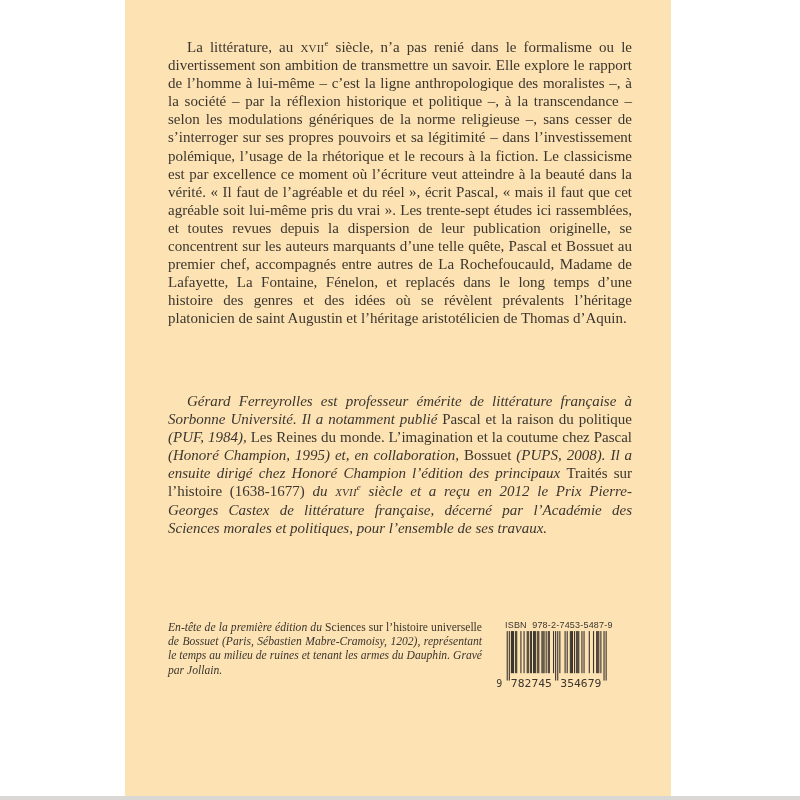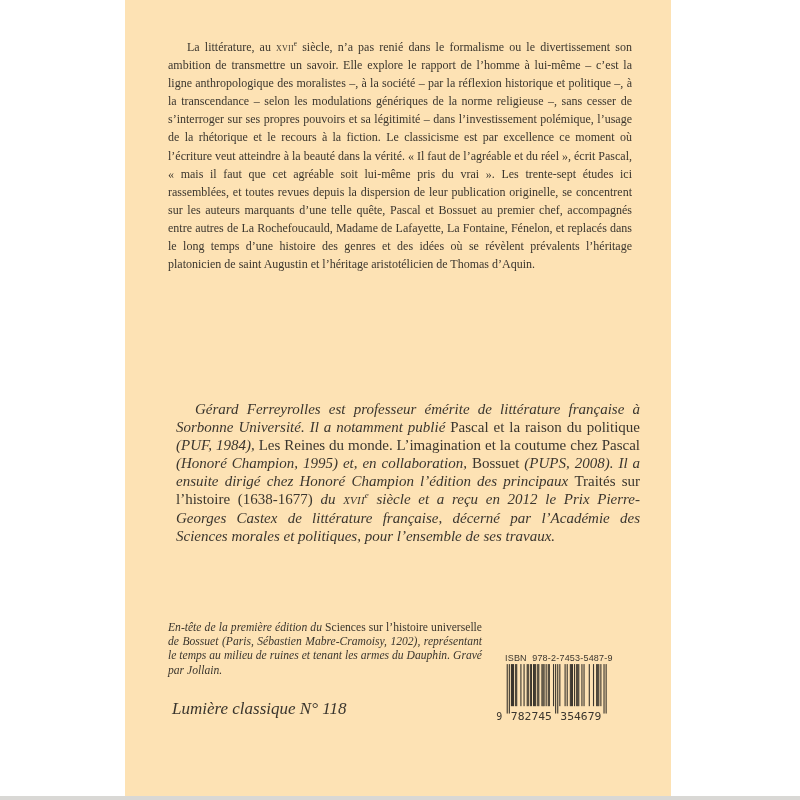--- a/index.html
+++ b/index.html
@@ -7,38 +7,38 @@
     width:800px;height:800px;background:#ffffff;position:relative;overflow:hidden;
     font-family:"Liberation Serif", serif;
   }
   .page{position:relative;width:800px;height:800px;background:#ffffff;}
   .cover{
     position:absolute;left:125px;top:0;width:546px;height:796px;
     background:#fde2b4;color:#3b362e;
   }
   .blurb{
     position:absolute;left:43px;top:38px;width:464px;margin:0;
-    font-size:12px;line-height:18.1px;text-align:justify;text-indent:19px;
+    font-size:15px;line-height:18.1px;text-align:justify;text-indent:19px;
     hyphens:none;
   }
   .bio{
-    position:absolute;left:43px;top:392px;width:464px;margin:8px;
+    position:absolute;left:43px;top:392px;width:464px;margin:0;
     font-size:15px;line-height:18.1px;text-align:justify;text-indent:19px;
   }
   .credit{
     position:absolute;left:43px;top:621px;width:314px;
     font-style:italic;font-size:11.6px;line-height:14.2px;text-align:justify;
   }
   .credit .heading{text-align:left;}
   .collection{
     position:absolute;left:47px;top:699px;
     font-style:italic;font-size:17px;line-height:20px;
   }
   .barcode-block{
-    position:absolute;left:368px;top:653px;width:140px;
+    position:absolute;left:368px;top:620px;width:140px;
   }
   .isbn-label{
     font-family:"Liberation Sans", sans-serif;
     font-size:9px;letter-spacing:.2px;white-space:pre;
     margin:0 0 1px 12px;color:#3b362e;
   }
   .ean-wrap svg{display:block;}
   .seg-r{font-style:normal;}
   .seg-i{font-style:italic;}
   .seg-sc{font-style:normal;font-variant:small-caps;letter-spacing:.2px;}
@@ -56,21 +56,20 @@
   <div class="cover">
 
     <p class="blurb"><span class="seg-r">La littérature, au </span><span class="seg-sc">xvii</span><span class="seg-sup">e</span><span class="seg-r"> siècle, n’a pas renié dans le formalisme ou le divertissement son ambition de transmettre un savoir. Elle explore le rapport de l’homme à lui-même – c’est la ligne anthropologique des moralistes –, à la société – par la réflexion historique et politique –, à la transcendance – selon les modulations génériques de la norme religieuse –, sans cesser de s’interroger sur ses propres pouvoirs et sa légitimité – dans l’investissement polémique, l’usage de la rhétorique et le recours à la fiction. Le classicisme est par excellence ce moment où l’écriture veut atteindre à la beauté dans la vérité. « Il faut de l’agréable et du réel », écrit Pascal, « mais il faut que cet agréable soit lui-même pris du vrai ». Les trente-sept études ici rassemblées, et toutes revues depuis la dispersion de leur publication originelle, se concentrent sur les auteurs marquants d’une telle quête, Pascal et Bossuet au premier chef, accompagnés entre autres de La Rochefoucauld, Madame de Lafayette, La Fontaine, Fénelon, et replacés dans le long temps d’une histoire des genres et des idées où se révèlent prévalents l’héritage platonicien de saint Augustin et l’héritage aristotélicien de Thomas d’Aquin.</span></p>
 
     <p class="bio"><span class="seg-i">Gérard Ferreyrolles est professeur émérite de littérature française à Sorbonne Université. Il a notamment publié </span><span class="seg-r">Pascal et la raison du politique</span><span class="seg-i"> (PUF, 1984), </span><span class="seg-r">Les Reines du monde. L’imagination et la coutume chez Pascal</span><span class="seg-i"> (Honoré Champion, 1995) et, en collaboration, </span><span class="seg-r">Bossuet</span><span class="seg-i"> (PUPS, 2008). Il a ensuite dirigé chez Honoré Champion l’édition des principaux </span><span class="seg-r">Traités sur l’histoire (1638-1677)</span><span class="seg-i"> du </span><span class="seg-isc">xvii</span><span class="seg-isup">e</span><span class="seg-i"> siècle et a reçu en 2012 le Prix Pierre-Georges Castex de littérature française, décerné par l’Académie des Sciences morales et politiques, pour l’ensemble de ses travaux.</span></p>
 
     <div class="credit">
       <div class="body"><span class="seg-i">En-tête de la première édition du </span><span class="seg-r">Sciences sur l’histoire universelle</span><span class="seg-i"> de Bossuet (Paris, Sébastien Mabre-Cramoisy, 1202), représentant le temps au milieu de ruines et tenant les armes du Dauphin. Gravé par Jollain.</span></div>
     </div>
 
-    <div class="collection">Lumière classique N° 118</div>
 
     <div class="barcode-block">
       <div class="isbn-label">ISBN  978-2-7453-5487-9</div>
       <div class="ean-wrap">
           <svg width="121" height="57" viewBox="0 0 115 54" xmlns="http://www.w3.org/2000/svg">
             <rect x="13" y="0" width="1.05" height="47" fill="#3b362e"></rect>
             <rect x="15" y="0" width="1.05" height="47" fill="#3b362e"></rect>
             <rect x="17" y="0" width="1.05" height="40" fill="#3b362e"></rect>
             <rect x="18" y="0" width="1.05" height="40" fill="#3b362e"></rect>
             <rect x="19" y="0" width="1.05" height="40" fill="#3b362e"></rect>

